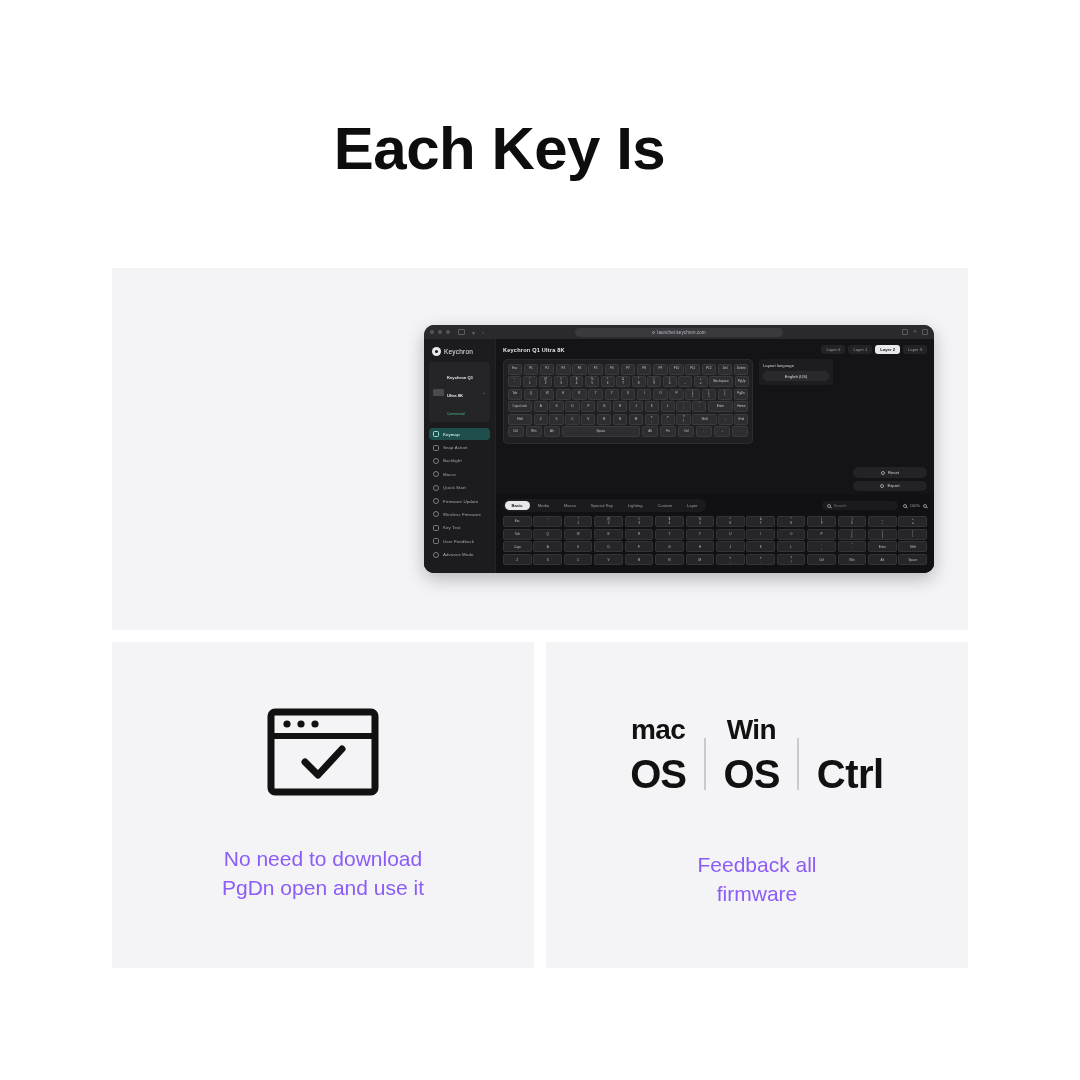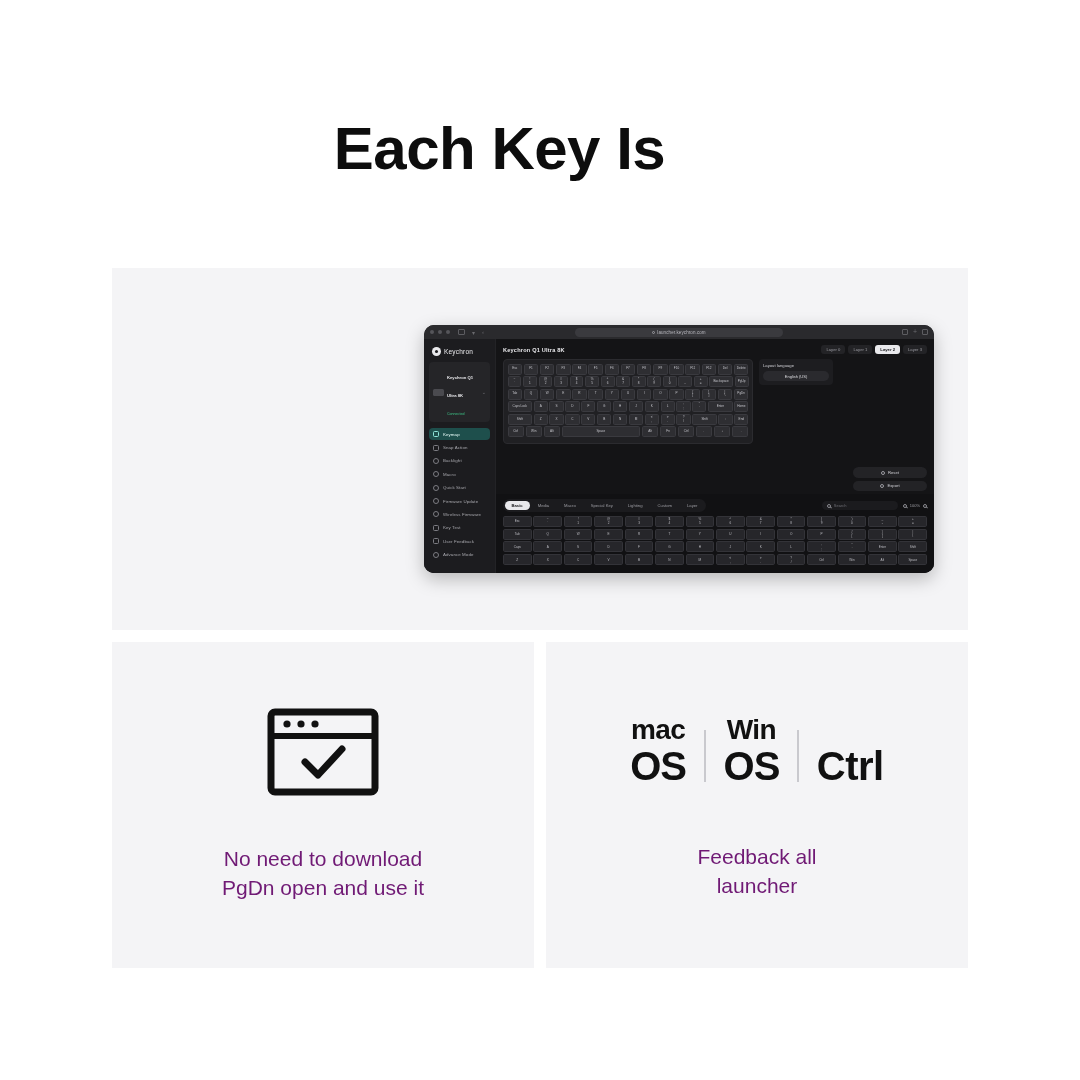--- a/index.html
+++ b/index.html
@@ -164,26 +164,26 @@
   
   .card-dl {
     position: absolute; left:112px; top:642px; width:422px; height:326px;
   }
   .card-os {
     position: absolute; left:546px; top:642px; width:422px; height:326px;
   }
   .bc-inner { width:100%; height:100%; display:flex; flex-direction:column; align-items:center; }
   .bc-icon { margin-top:66px; }
   .bc-caption {
-    margin-top: 44px; text-align:center; font-size:21px; line-height:29px; color:#701a75;
+    margin-top: 44px; text-align:center; font-size:21px; line-height:29px; color:#8b5cf6;
   }
   .card-os .bc-caption { margin-top: 56px; }
 
   .os-row { margin-top: 74px; display:flex; align-items:flex-end; gap:0; }
-  .os-block { display:flex; flex-direction:column; align-items:center; line-height:1; }
+  .os-block { display:flex; flex-direction:column; align-items:center; line-height:1;gap:8px; }
   .os-top { font-size:28px; font-weight:700; color:#111; letter-spacing:-0.5px; }
   .os-bot { font-size:40px; font-weight:700; color:#111; letter-spacing:-1px; margin-top:2px;}
   .os-linux { font-size:40px; font-weight:700; color:#111; letter-spacing:-0.5px; }
   .os-div { width:1.5px; height:52px; background:#c9c9ce; margin: 0 18px 4px 18px; }
 </style>
 </head>
 <body>
 
 <div class="page">
 
@@ -663,18 +663,18 @@
           <span class="os-top">Win</span>
           <span class="os-bot">OS</span>
         </div>
         <span class="os-div"></span>
         <div class="os-block">
           <span class="os-linux">Ctrl</span>
         </div>
       </div>
       <div class="bc-caption">
         <div>Feedback all</div>
-        <div>launcher</div>
+        <div>firmware</div>
       </div>
     </div>
   </div>
 
 </div>
 
 </body></html>

